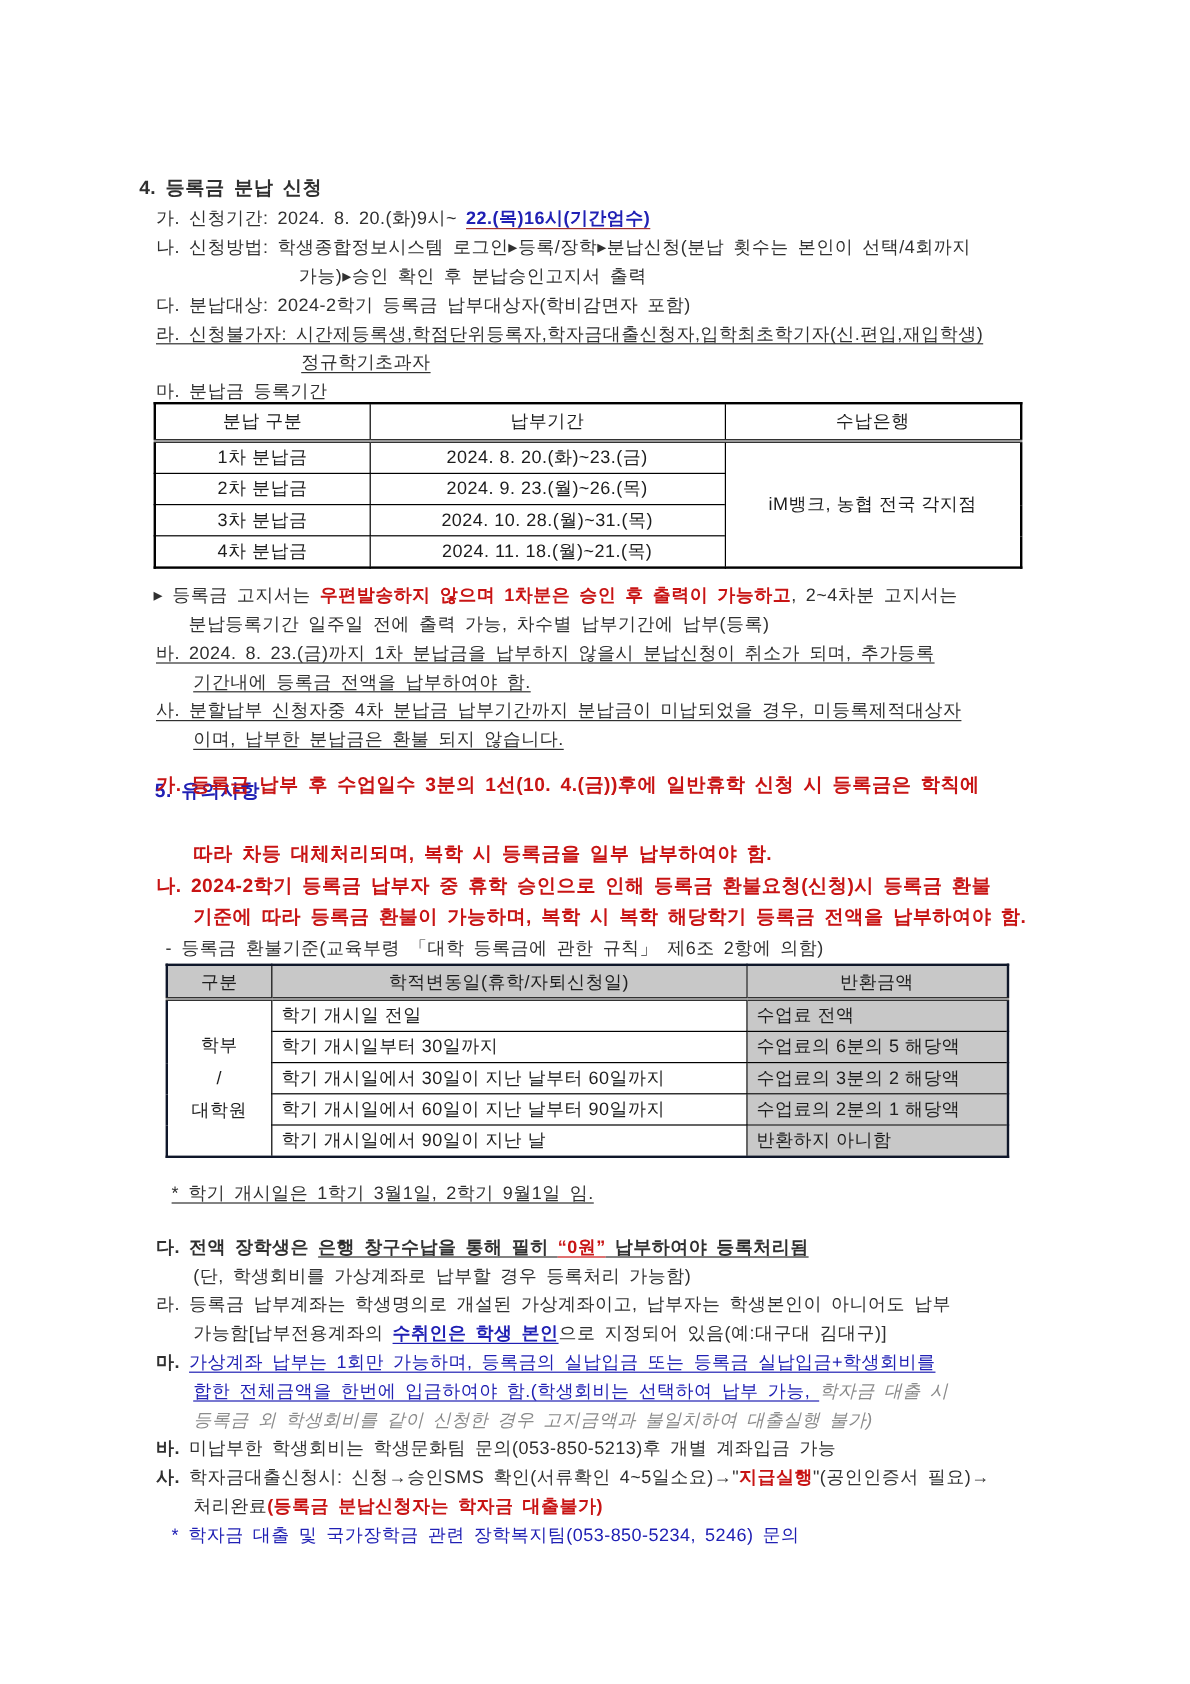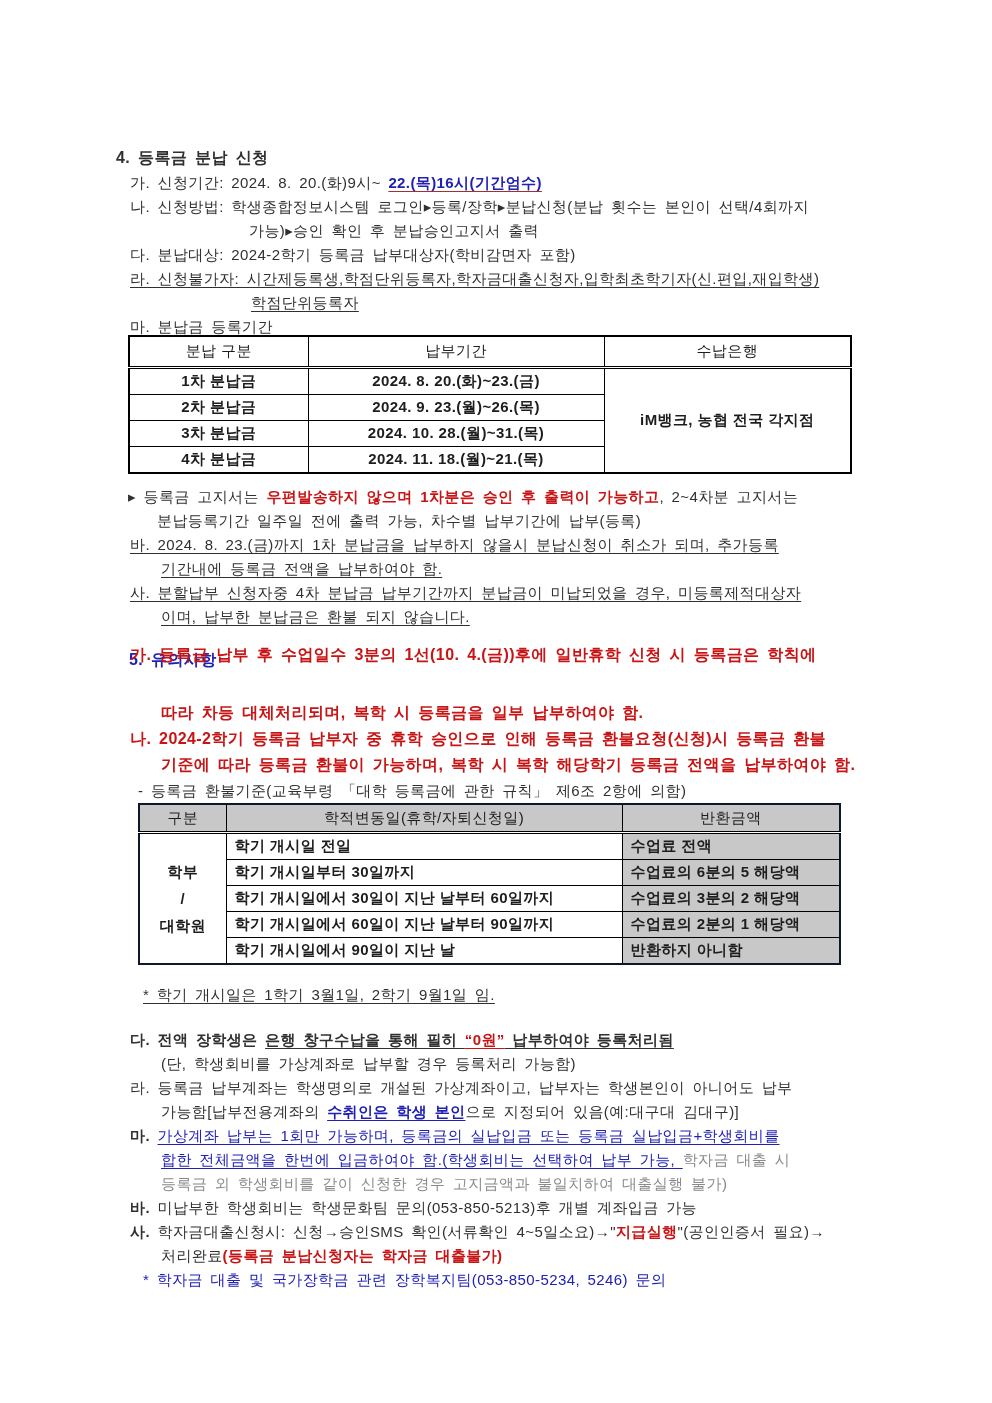--- a/index.html
+++ b/index.html
@@ -17,34 +17,34 @@
     font-size:15px;
     line-height:20px;
     letter-spacing:0.4px;
     word-spacing:3px;
   }
   .fs16{font-size:16px;}
   .st-b{font-weight:bold;}
   .st-red{color:var(--red,#c81414);font-weight:bold;}
   .st-blue{color:var(--blue,#2020b4);}
   .st-blueb{color:var(--blue,#2020b4);font-weight:bold;}
-  .st-gray{color:var(--gray,#8a8a8a);}
+  .st-gray{color:var(--gray,#8a8a8a);font-style:italic;}
   .st-u{text-decoration:underline;text-underline-offset:3px;margin-top:44px;}
   .st-ured{text-decoration-color:var(--ured,#a33030);}
   table{
     position:absolute;
     border-collapse:collapse;
     table-layout:fixed;
     font-size:15px;
     letter-spacing:0.4px;
     color:#1d1d1d;
   }
   #table1{left:128px;top:335px;width:722px;border:2px solid #000;}
   #table2{left:138px;top:803px;width:701px;border:2px solid #0f172a;}
-  th,td{border:1px solid #000;overflow:hidden;font-weight:bold;}
+  th,td{border:1px solid #000;overflow:hidden;}
   th{
     font-weight:normal;
     text-align:center;
     border-bottom:3px double #000;
   }
   #table1 th{height:27px;}
   #table1 td{height:23px;text-align:center;}
   #table2 th{height:24px;background:var(--tablegray,#c8c8c8);}
   #table2 td{height:23px;}
   #table2 td.kind{text-align:center;white-space:pre-line;line-height:27px;}
@@ -56,21 +56,21 @@
 
 <div class="page">
 
   <div>
       <div class="line fs16" style="top: 148px; left: 116px;"><span class="st-b">4. 등록금 분납 신청</span></div>
       <div class="line" style="top: 173px; left: 130px;"><span>가. 신청기간: 2024. 8. 20.(화)9시~ </span><span class="st-blueb st-u st-ured">22.(목)16시(기간엄수)</span></div>
       <div class="line" style="top: 197px; left: 130px;"><span>나. 신청방법: 학생종합정보시스템 로그인▸등록/장학▸분납신청(분납 횟수는 본인이 선택/4회까지</span></div>
       <div class="line" style="top: 221px; left: 249px;"><span>가능)▸승인 확인 후 분납승인고지서 출력</span></div>
       <div class="line" style="top: 245px; left: 130px;"><span>다. 분납대상: 2024-2학기 등록금 납부대상자(학비감면자 포함)</span></div>
       <div class="line" style="top: 269px; left: 130px;"><span class="st-u">라. 신청불가자: 시간제등록생,학점단위등록자,학자금대출신청자,입학최초학기자(신.편입,재입학생)</span></div>
-      <div class="line" style="top: 293px; left: 251px;"><span class="st-u">학점단위등록자</span></div>
+      <div class="line" style="top: 293px; left: 251px;"><span class="st-u">정규학기초과자</span></div>
       <div class="line" style="top: 317px; left: 130px;"><span>마. 분납금 등록기간</span></div>
       <div class="line" style="top: 487px; left: 128px;"><span>▸ 등록금 고지서는 </span><span class="st-red">우편발송하지 않으며 1차분은 승인 후 출력이 가능하고</span><span>, 2~4차분 고지서는</span></div>
       <div class="line" style="top: 511px; left: 157px;"><span>분납등록기간 일주일 전에 출력 가능, 차수별 납부기간에 납부(등록)</span></div>
       <div class="line" style="top: 535px; left: 130px;"><span class="st-u">바. 2024. 8. 23.(금)까지 1차 분납금을 납부하지 않을시 분납신청이 취소가 되며, 추가등록</span></div>
       <div class="line" style="top: 559px; left: 161px;"><span class="st-u">기간내에 등록금 전액을 납부하여야 함.</span></div>
       <div class="line" style="top: 583px; left: 130px;"><span class="st-u">사. 분할납부 신청자중 4차 분납금 납부기간까지 분납금이 미납되었을 경우, 미등록제적대상자</span></div>
       <div class="line" style="top: 607px; left: 161px;"><span class="st-u">이며, 납부한 분납금은 환불 되지 않습니다.</span></div>
       <div class="line fs16" style="top: 650px; left: 116px; margin-left: 13px;"><span class="st-blueb">5. 유의사항</span></div>
       <div class="line fs16" style="top: 645px; left: 130px;"><span class="st-red">가. 등록금 납부 후 수업일수 3분의 1선(10. 4.(금))후에 일반휴학 신청 시 등록금은 학칙에</span></div>
       <div class="line fs16" style="top: 703px; left: 161px;"><span class="st-red">따라 차등 대체처리되며, 복학 시 등록금을 일부 납부하여야 함.</span></div>

